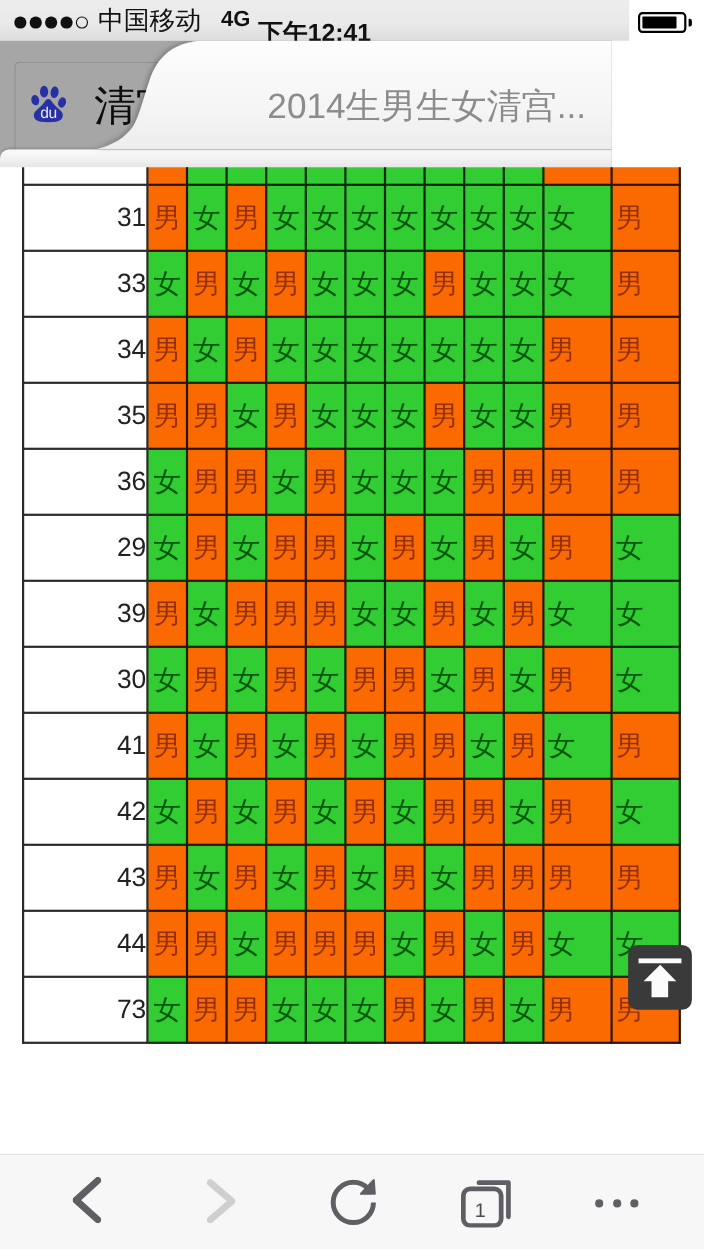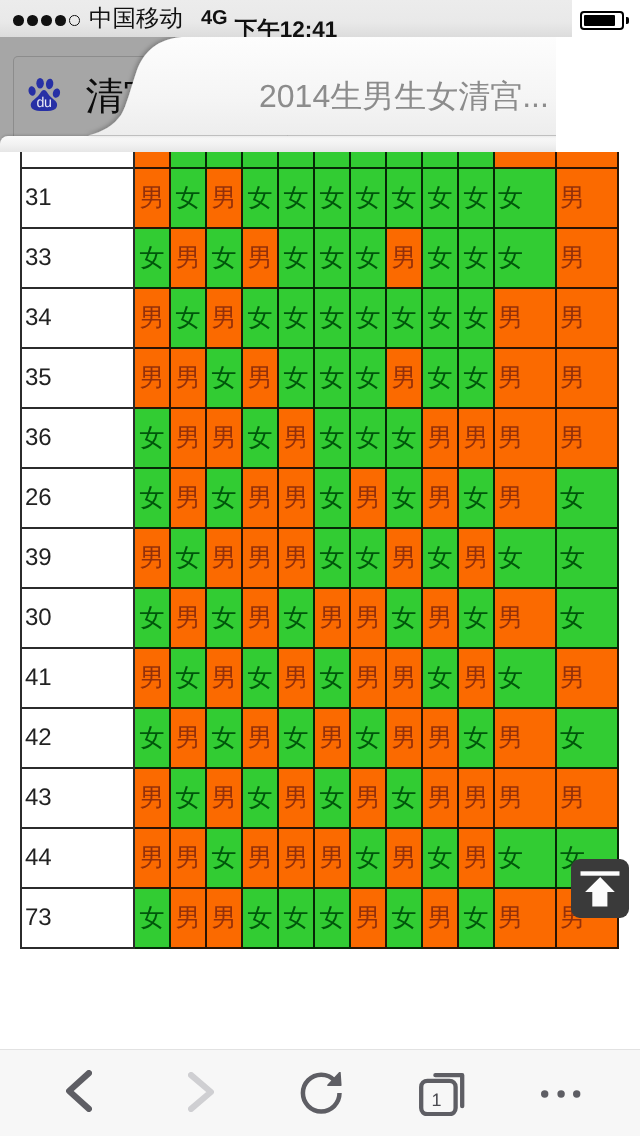--- a/index.html
+++ b/index.html
@@ -35,32 +35,32 @@
     border-radius:5px 5px 0 0; }
   #bgtab-fav { position:absolute; left:13.5px; top:18.2px; width:34.5px; height:41px; }
   #bgtab-title { position:absolute; left:72px; top:18px; font-size:38px; color:#0d0d0d;
     white-space:nowrap; line-height:45px; }
   #shelf { position:absolute; left:0; top:98.5px; width:640px; height:16.5px;
     background:linear-gradient(to bottom,#fafafa 0%,#f2f2f2 50%,#e6e6e6 100%);
     border-radius:8px 0 0 0; box-shadow:0 -1px 2.5px rgba(0,0,0,.16); }
   #acttab { position:absolute; left:0px; top:0px; width:640px; height:115px; }
   #acttab-shape { position:absolute; left:0; top:0; width:640px; height:115px; }
   #acttab-title { position:absolute; left:243px; top:38px; font-size:32px; color:#8c8c8c;
-    white-space:nowrap; line-height:42px;margin-left:16px; }
+    white-space:nowrap; line-height:42px; }
   #acttab-close { position:absolute; left:571.5px; top:43px; width:34px; height:34px; }
 
   
   #content { position:absolute; left:0; top:152px; width:640px; height:897px;
     background:#fff; overflow:hidden; }
   table.gt { border-collapse:collapse; position:absolute; left:20px; top:-44.6px;
     table-layout:fixed; border-spacing:0; }
   table.gt td { border:2px solid #2b2b2b; padding:0; height:60px; text-align:center;
     vertical-align:middle; font-size:25px; line-height:50px;
     font-family:"DejaVu Serif",serif; }
-  table.gt td.age { width:113px; background:#fff; color:#222; text-align:left;
+  table.gt td.age { width:113px; background:#fff; color:#222; text-align:right;
     padding-left:3px; font-size:24px; font-family:"Liberation Sans",sans-serif; line-height:54px;
     border-color:#2b2b2b; }
   table.gt td.m { background:#FB6A00; color:#93300A; border-color:#2a1404; }
   table.gt td.f { background:#32CC33; color:#00570B; border-color:#062806; }
   table.gt td.c { width:36px; }
   table.gt td.w { width:62px; text-align:left; padding-left:3px; }
 
   
   #scrolltop { position:absolute; left:570.9px; top:706.6px; width:58.4px; height:59.3px;
     background:#3a3a3a; border-radius:9px; }
@@ -216,21 +216,21 @@
             <td class="m c">男</td>
             <td class="f c">女</td>
             <td class="f c">女</td>
             <td class="f c">女</td>
             <td class="m c">男</td>
             <td class="m c">男</td>
             <td class="m w">男</td>
             <td class="m w">男</td>
           </tr>
           <tr>
-            <td class="age">26</td>
+            <td class="age">29</td>
             <td class="f c">女</td>
             <td class="m c">男</td>
             <td class="f c">女</td>
             <td class="m c">男</td>
             <td class="m c">男</td>
             <td class="f c">女</td>
             <td class="m c">男</td>
             <td class="f c">女</td>
             <td class="m c">男</td>
             <td class="f c">女</td>

